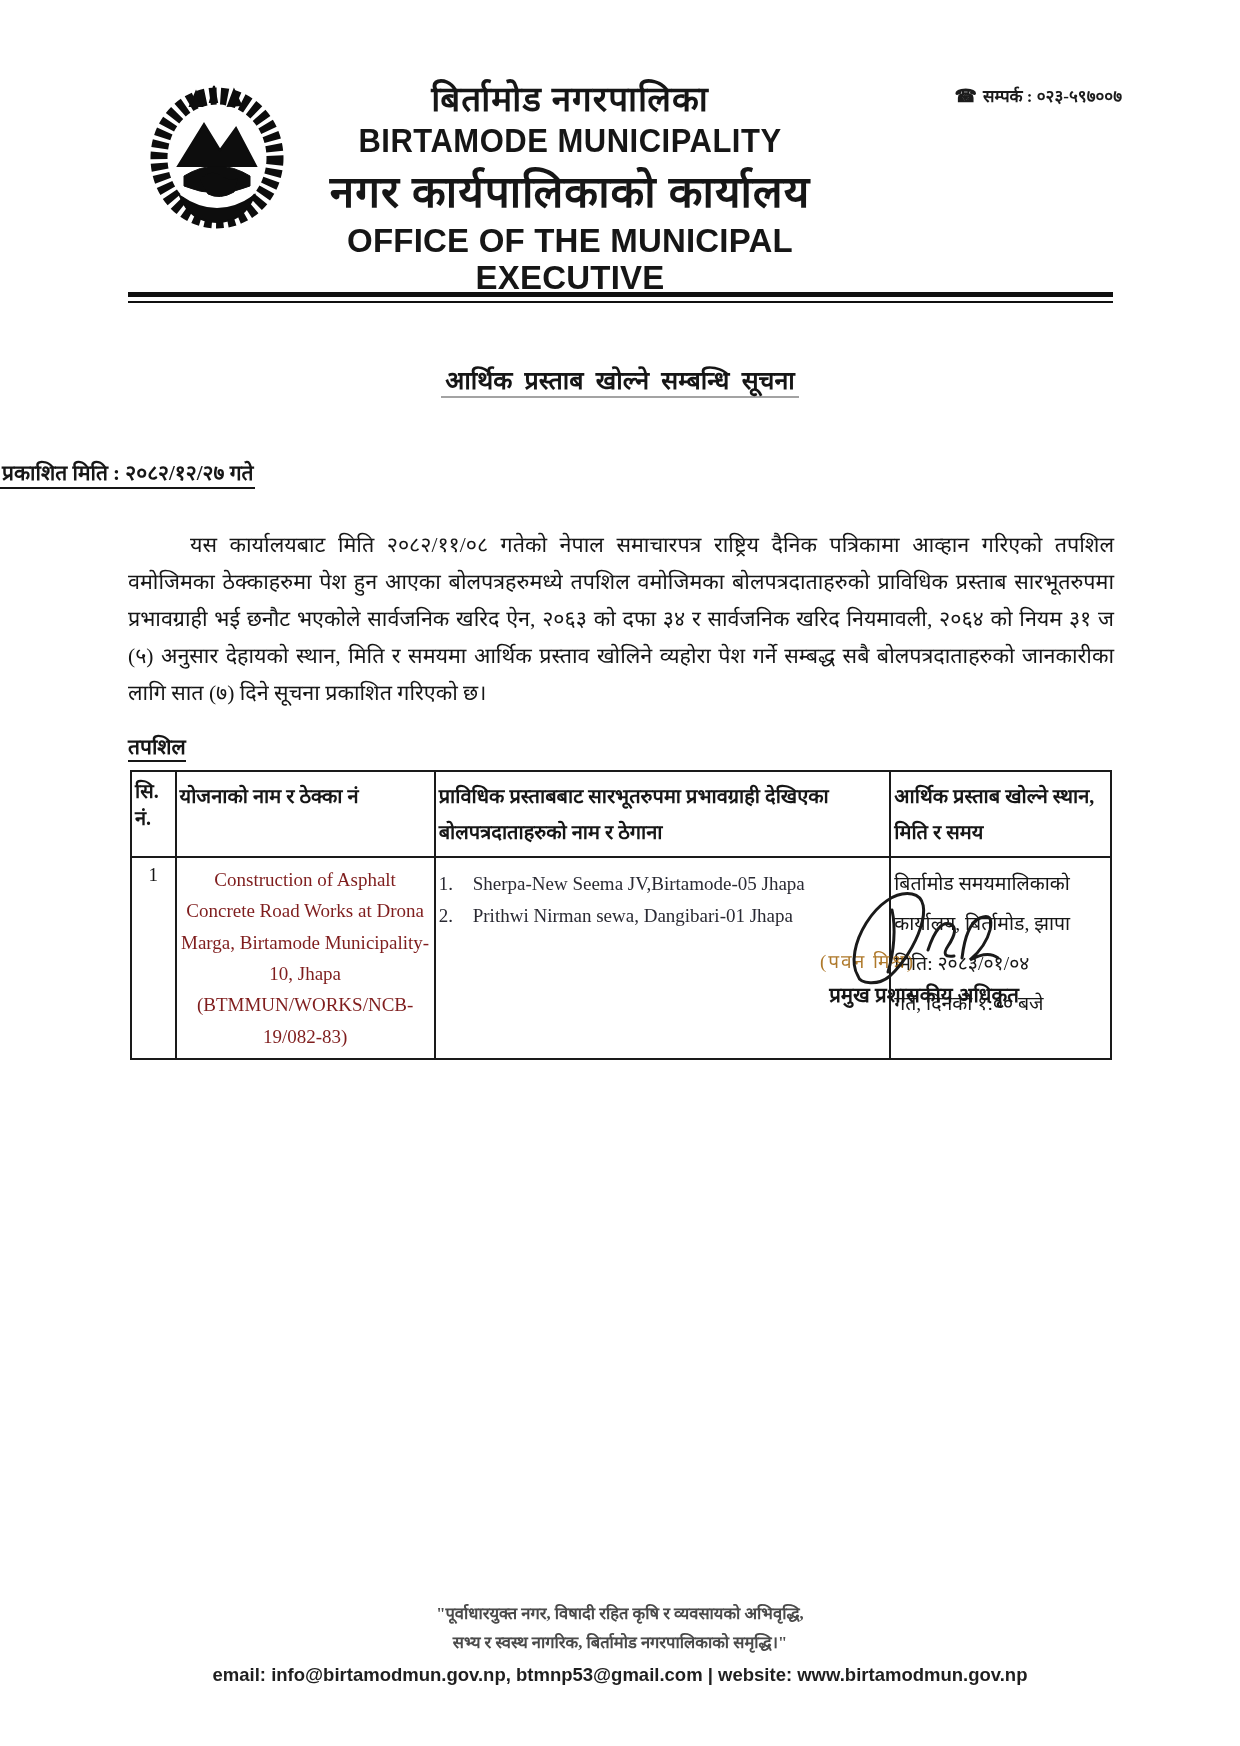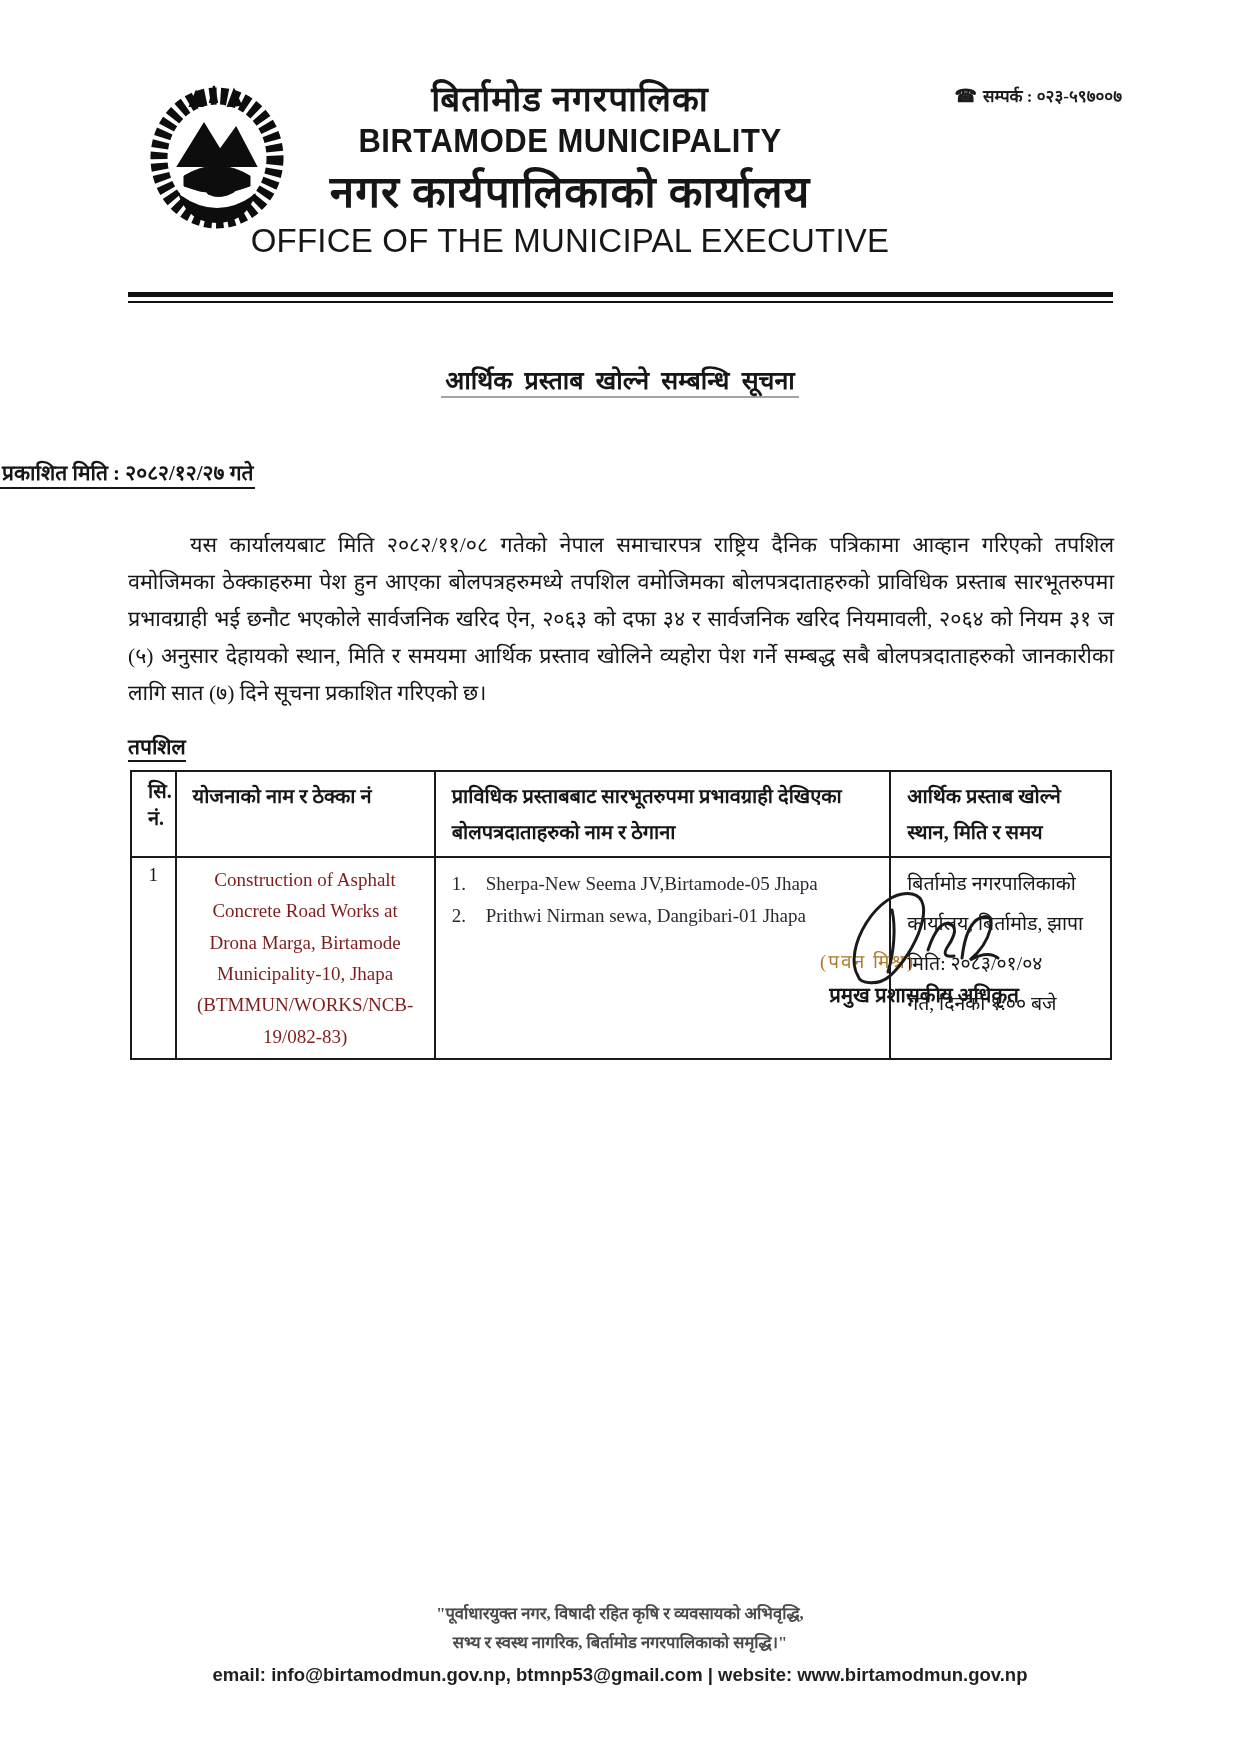--- a/index.html
+++ b/index.html
@@ -20,21 +20,21 @@
   }
   .phone .glyph{font-size:18px;margin-right:6px;}
   .emblem{position:absolute;left:138px;top:84px;width:158px;height:152px;}
   .head-block{
     position:absolute;left:250px;top:80px;width:640px;
     text-align:center;line-height:1.12;
   }
   .title-np{font-size:35px;font-weight:bold;letter-spacing:1px;}
   .title-en{font-size:31px;font-weight:bold;font-family:"Liberation Sans",sans-serif;letter-spacing:0.5px;margin-top:6px;transform:scaleY(1.05);}
   .office-np{font-size:44px;font-weight:bold;margin-top:8px;letter-spacing:1px;}
-  .office-en{font-size:33px;font-weight:normal;font-family:"Liberation Sans",sans-serif;margin-top:6px;letter-spacing:0.2px;}
+  .office-en{font-size:33px;font-weight:bold;font-family:"Liberation Sans",sans-serif;margin-top:6px;letter-spacing:0.2px;}
   .addr{
     position:absolute;right:255px;top:254px;text-align:right;line-height:1.15;
   }
   .addr-np{font-size:17px;font-weight:bold;}
   .addr-en{font-size:15.5px;font-weight:bold;font-family:"Liberation Sans",sans-serif;}
   .rule{
     position:absolute;left:128px;top:292px;width:985px;height:4px;
     border-top:5px solid #101010;border-bottom:2px solid #101010;
   }
   
@@ -55,21 +55,21 @@
   .details-label{
     position:absolute;left:128px;top:732px;font-size:21px;font-weight:bold;
   }
   .details-label span{border-bottom:2px solid #161616;padding-bottom:1px;}
   
   .tbl{
     position:absolute;left:130px;top:770px;width:982px;
     border-collapse:collapse;table-layout:fixed;
   }
   .tbl td,.tbl th{
-    border:2px solid #1a1a1a;vertical-align:top;padding:6px 16px;
+    border:2px solid #1a1a1a;vertical-align:top;padding:6px 3px;
   }
   .tbl .c1{width:44px;}
   .tbl .c2{width:256px;}
   .tbl .c3{width:450px;}
   .tbl .c4{width:218px;}
   .th-cell{font-size:20px;font-weight:bold;text-align:left;line-height:1.8;}
   .th-c1{text-align:left;line-height:1.35;padding-top:8px;}
   .sn-cell{font-size:19px;text-align:center;vertical-align:middle;font-family:"Liberation Serif",serif;}
   .proj-cell{font-size:19px;text-align:center;line-height:1.65;padding-top:10px;color:#7f1d1d;}
   .bidders{margin:4px 0 0 0;padding:0 0 0 0;list-style:none;counter-reset:bd;font-size:19px;color:#2a2a33;}
@@ -164,21 +164,21 @@
     <tr>
       <td class="sn-cell">1</td>
       <td class="proj-cell">Construction of Asphalt Concrete Road Works at Drona Marga, Birtamode Municipality-10, Jhapa (BTMMUN/WORKS/NCB-19/082-83)</td>
       <td>
         <ol class="bidders">
           <li>Sherpa-New Seema JV,Birtamode-05 Jhapa</li>
           <li>Prithwi Nirman sewa, Dangibari-01 Jhapa</li>
         </ol>
       </td>
       <td class="venue-cell">
-        <div>बिर्तामोड नगरपालिकाको</div>
+        <div>बिर्तामोड समयमालिकाको</div>
         <div>कार्यालय, बिर्तामोड, झापा</div>
         <div>मिति: २०८३/०१/०४</div>
         <div>गते, दिनको १:०० बजे</div>
       </td>
     </tr>
   </tbody>
     </table>
 
   <div class="sig-wrap">
     <div class="sig-name">(पवन मिश्र)</div>

